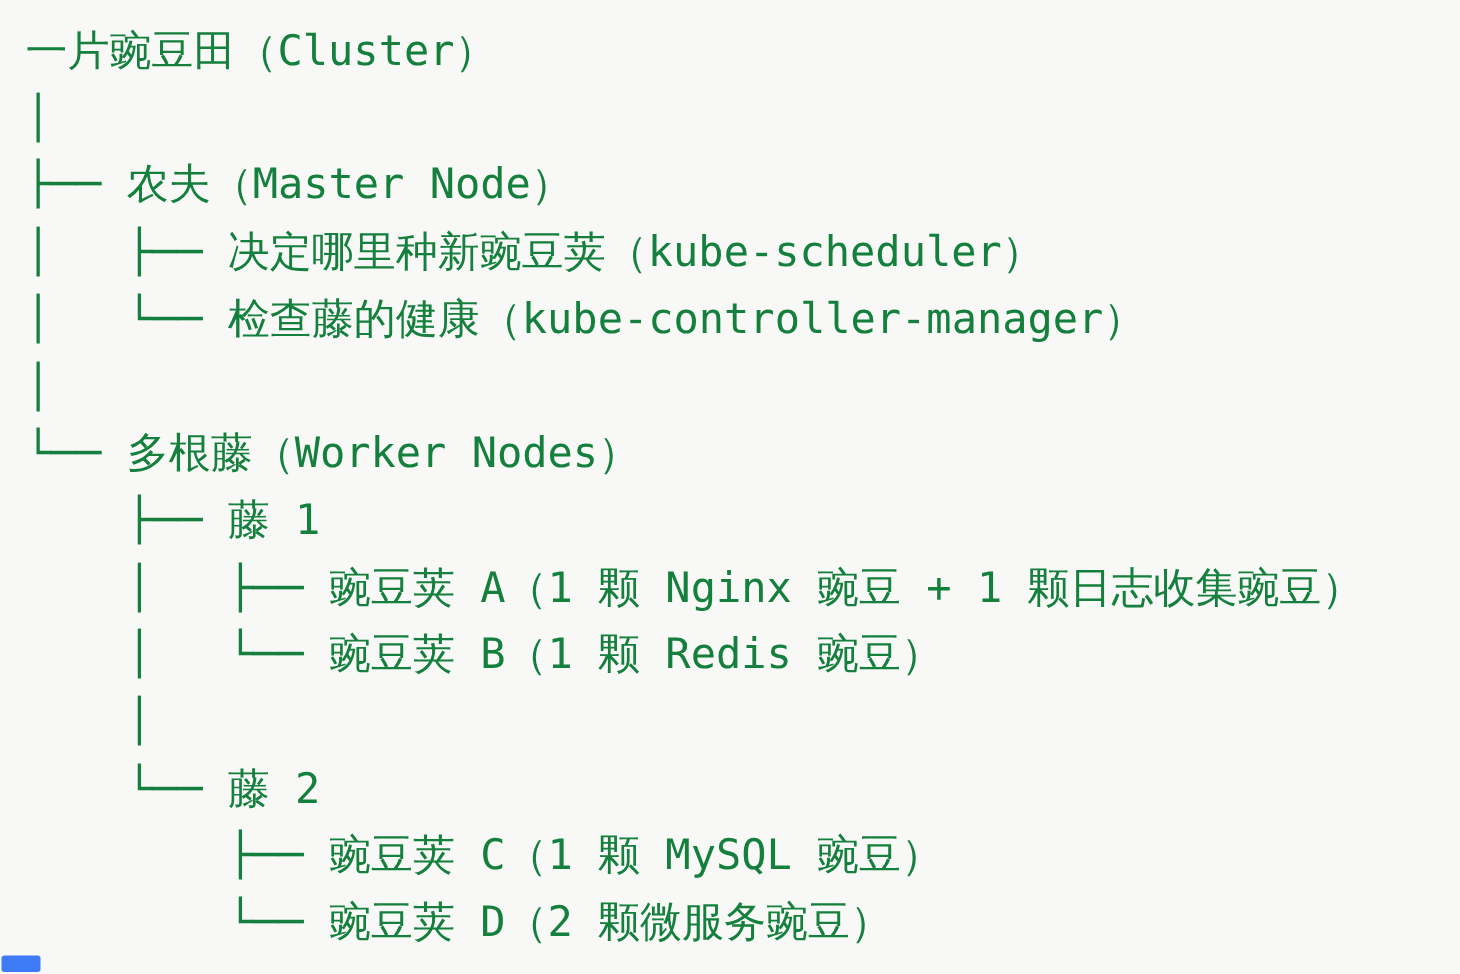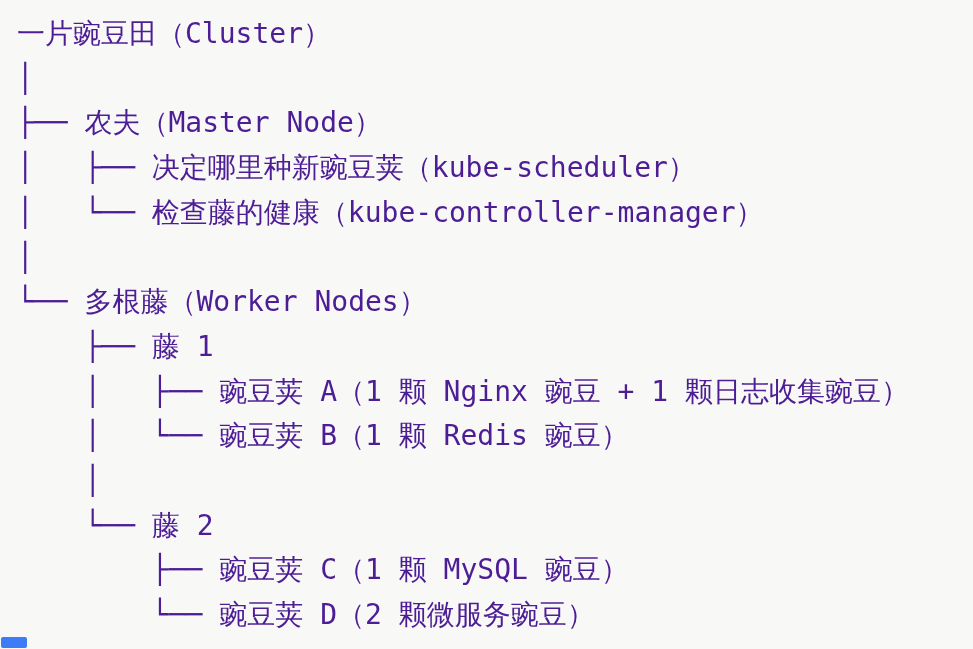--- a/index.html
+++ b/index.html
@@ -17,21 +17,21 @@
     background: #f8f8f7;
   }
   .tree {
     position: absolute;
     left: 17px;
     top: 12px;
     margin: 0;
     font-family: "DejaVu Sans Mono", monospace;
     font-size: 28px;
     line-height: 44.7px;
-    color: #4c1d95;
+    color: #15803d;
     white-space: pre;
     letter-spacing: 0;
   }
   .stream-cursor {
     position: absolute;
     left: 1px;
     bottom: 1px;
     width: 26px;
     height: 11px;
     border-radius: 2px;

